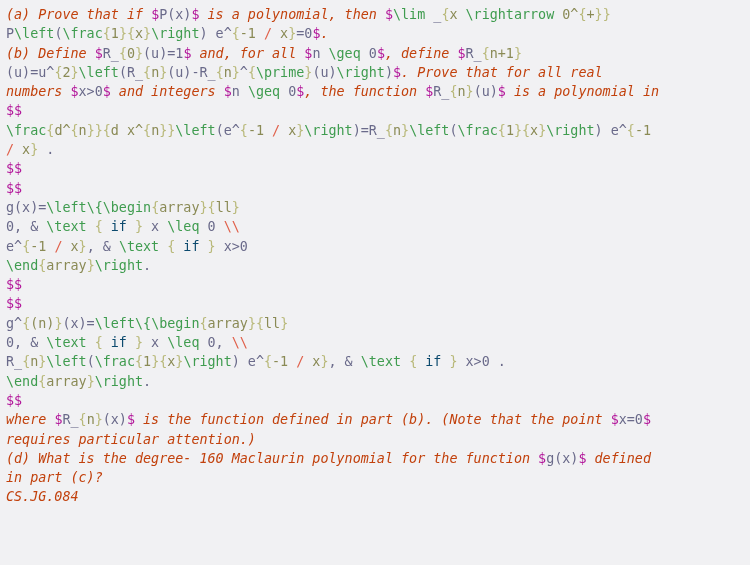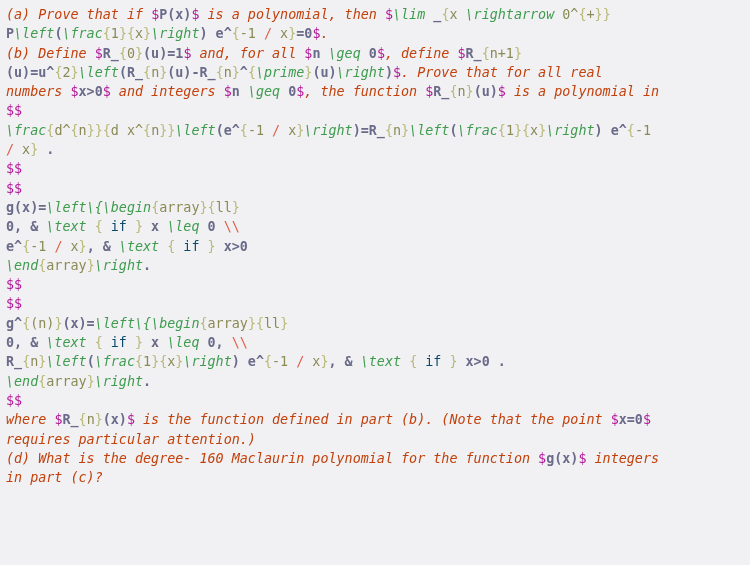--- a/index.html
+++ b/index.html
@@ -25,22 +25,22 @@
     font-size: 13.4px;
     line-height: 19.3px;
     white-space: pre;
     color: #24292e;
     letter-spacing: 0px;
     height: 19.3px;
   }
   
   .tok-text      { color: #c2410c; font-style: italic; }
   .tok-delim     { color: #b3199b; }
-  .tok-math      { color: #6a6a8a; font-weight: bold; }
-  .tok-cmd       { color: #3f9c4f; font-style: italic; }
+  .tok-math      { color: #6a6a8a; }
+  .tok-cmd       { color: #3f9c4f; }
   .tok-brace     { color: #b9b97a; }
   .tok-arg       { color: #8a8a55; }
   .tok-argtext   { color: #0c4a6e; }
   .tok-newline   { color: #e0604a; }
 </style>
 </head>
 <body>
 
 <div id="source-view">
   <div id="code-body">
@@ -60,16 +60,17 @@
       <div class="code-line"><span class="tok-cmd">\end</span><span class="tok-brace">{</span><span class="tok-arg">array</span><span class="tok-brace">}</span><span class="tok-cmd">\right</span><span class="tok-math">.</span></div>
       <div class="code-line"><span class="tok-delim">$$</span></div>
       <div class="code-line"><span class="tok-delim">$$</span></div>
       <div class="code-line"><span class="tok-math">g^</span><span class="tok-brace">{</span><span class="tok-arg">(n)</span><span class="tok-brace">}</span><span class="tok-math">(x)=</span><span class="tok-cmd">\left</span><span class="tok-cmd">\{</span><span class="tok-cmd">\begin</span><span class="tok-brace">{</span><span class="tok-arg">array</span><span class="tok-brace">}</span><span class="tok-brace">{</span><span class="tok-arg">ll</span><span class="tok-brace">}</span></div>
       <div class="code-line"><span class="tok-math">0, &amp; </span><span class="tok-cmd">\text</span><span class="tok-math"> </span><span class="tok-brace">{</span><span class="tok-argtext"> if </span><span class="tok-brace">}</span><span class="tok-math"> x </span><span class="tok-cmd">\leq</span><span class="tok-math"> 0, </span><span class="tok-newline">\\</span></div>
       <div class="code-line"><span class="tok-math">R_</span><span class="tok-brace">{</span><span class="tok-arg">n</span><span class="tok-brace">}</span><span class="tok-cmd">\left</span><span class="tok-math">(</span><span class="tok-cmd">\frac</span><span class="tok-brace">{</span><span class="tok-arg">1</span><span class="tok-brace">}</span><span class="tok-brace">{</span><span class="tok-arg">x</span><span class="tok-brace">}</span><span class="tok-cmd">\right</span><span class="tok-math">) e^</span><span class="tok-brace">{</span><span class="tok-arg">-1 </span><span class="tok-newline">/</span><span class="tok-arg"> x</span><span class="tok-brace">}</span><span class="tok-math">, &amp; </span><span class="tok-cmd">\text</span><span class="tok-math"> </span><span class="tok-brace">{</span><span class="tok-argtext"> if </span><span class="tok-brace">}</span><span class="tok-math"> x&gt;0 .</span></div>
       <div class="code-line"><span class="tok-cmd">\end</span><span class="tok-brace">{</span><span class="tok-arg">array</span><span class="tok-brace">}</span><span class="tok-cmd">\right</span><span class="tok-math">.</span></div>
       <div class="code-line"><span class="tok-delim">$$</span></div>
       <div class="code-line"><span class="tok-text">where </span><span class="tok-delim">$</span><span class="tok-math">R_</span><span class="tok-brace">{</span><span class="tok-arg">n</span><span class="tok-brace">}</span><span class="tok-math">(x)</span><span class="tok-delim">$</span><span class="tok-text"> is the function defined in part (b). (Note that the point </span><span class="tok-delim">$</span><span class="tok-math">x=0</span><span class="tok-delim">$</span></div>
       <div class="code-line"><span class="tok-text">requires particular attention.)</span></div>
-      <div class="code-line"><span class="tok-text">(d) What is the degree- 160 Maclaurin polynomial for the function </span><span class="tok-delim">$</span><span class="tok-math">g(x)</span><span class="tok-delim">$</span><span class="tok-text"> integers</span></div>
+      <div class="code-line"><span class="tok-text">(d) What is the degree- 160 Maclaurin polynomial for the function </span><span class="tok-delim">$</span><span class="tok-math">g(x)</span><span class="tok-delim">$</span><span class="tok-text"> defined</span></div>
       <div class="code-line"><span class="tok-text">in part (c)?</span></div>
+      <div class="code-line"><span class="tok-text">CS.JG.084</span></div>
     </div>
 </div>
 
 </body></html>

